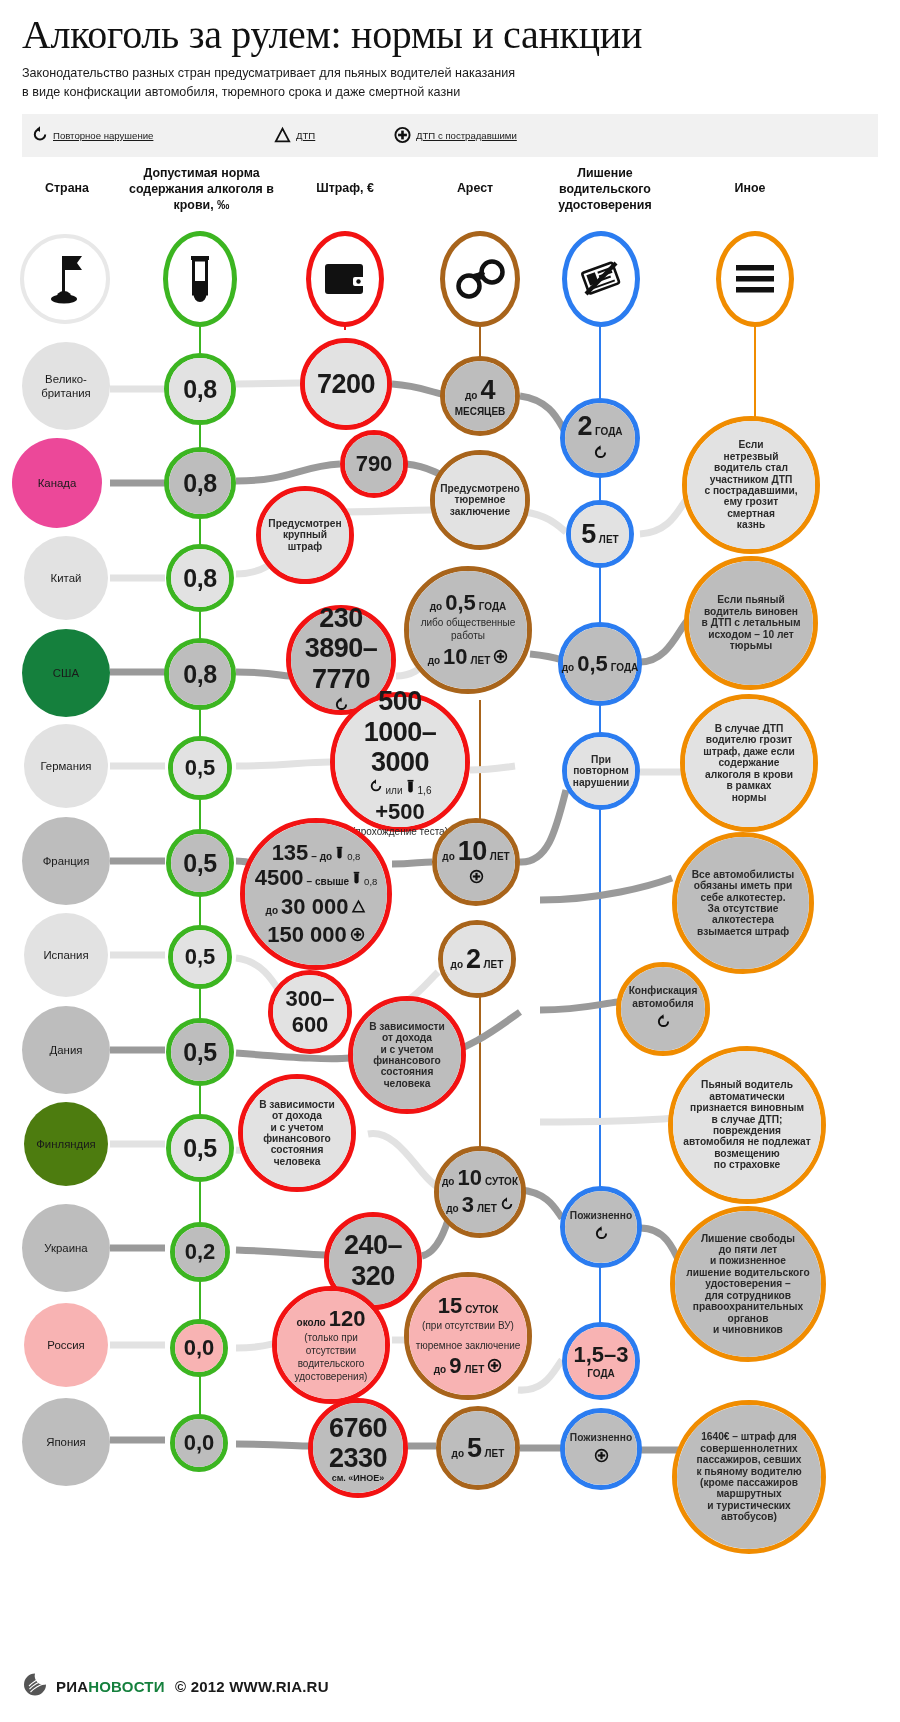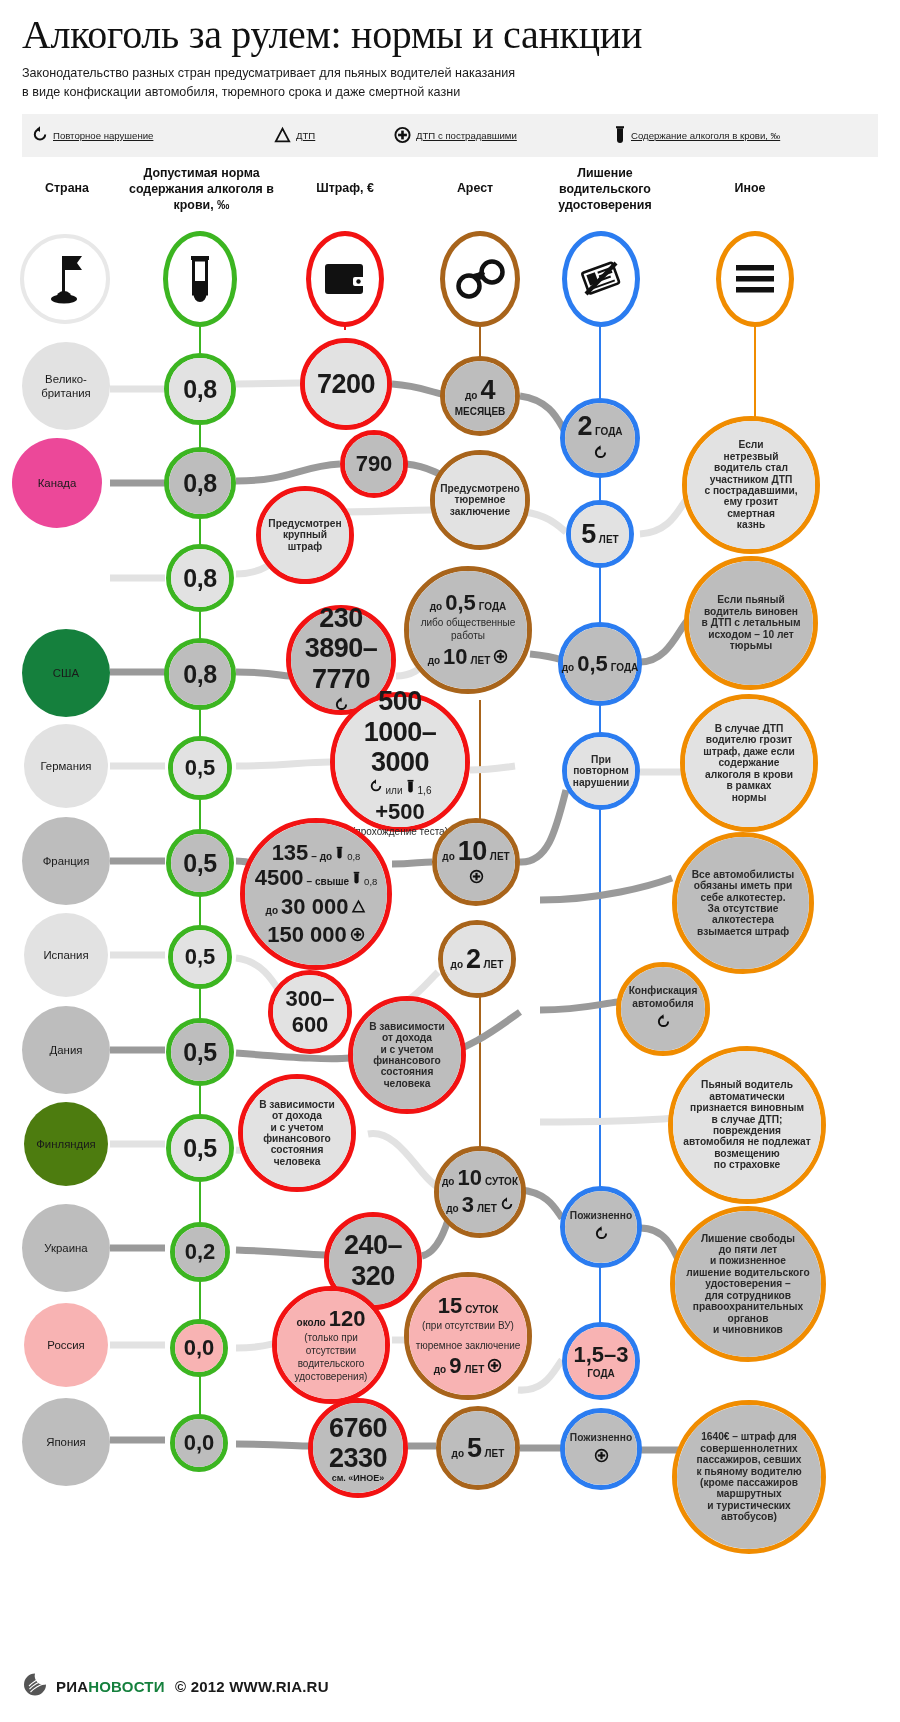--- a/index.html
+++ b/index.html
@@ -133,29 +133,20 @@
       <span>
         <svg width="17" height="18" viewBox="0 0 17 18">
             <circle cx="8.5" cy="9" r="7.1" fill="none" stroke="#111" stroke-width="1.9"></circle>
             <rect x="7.2" y="4.6" width="2.6" height="8.8" fill="#111"></rect>
             <rect x="4.1" y="7.7" width="8.8" height="2.6" fill="#111"></rect>
           </svg>
       </span>
       <span class="lg-txt">ДТП с пострадавшими</span>
     </div>
 
-    <div class="legend-item" style="left:592px;">
-      <span>
-        <svg width="12" height="20" viewBox="0 0 12 20">
-            <rect x="2.0" y="1.2" width="8" height="2.1" fill="#111"></rect>
-            <path d="M3.0 3.3 h6 v11.6 a3 3 0 0 1 -6 0 Z" fill="#111"></path>
-          </svg>
-      </span>
-      <span class="lg-txt">Содержание алкоголя в крови, ‰</span>
-    </div>
   </div>
 
   <div class="col-head" style="left:12px;  top:180px; width:110px;">Страна</div>
   <div class="col-head" style="left:124px; top:165px; width:155px;">Допустимая норма содержания алкоголя в крови, ‰</div>
   <div class="col-head" style="left:285px; top:180px; width:120px;">Штраф, €</div>
   <div class="col-head" style="left:420px; top:180px; width:110px;">Арест</div>
   <div class="col-head" style="left:540px; top:165px; width:130px;">Лишение водительского удостоверения</div>
   <div class="col-head" style="left:690px; top:180px; width:120px;">Иное</div>
 
   <svg class="links">
@@ -292,20 +283,23 @@
         <rect x="2" y="25" width="38" height="5.5" fill="#111"></rect>
       </svg>
     </span>
   </div>
 
   <div class="country" style="left:22px; top:342px; width:88px; height:88px; background:#e2e2e2;">
       <span>Велико-<br>британия</span>
     </div>
   <div class="country" style="left:12px; top:438px; width:90px; height:90px; background:#ec4899;">
       <span>Канада</span>
+    </div>
+  <div class="country" style="left:24px; top:536px; width:84px; height:84px; background:#e2e2e2;">
+      <span>Китай</span>
     </div>
   <div class="country" style="left:22px; top:629px; width:88px; height:88px; background:#15803d;">
       <span>США</span>
     </div>
   <div class="country" style="left:24px; top:724px; width:84px; height:84px; background:#e2e2e2;">
       <span>Германия</span>
     </div>
   <div class="country" style="left:22px; top:817px; width:88px; height:88px; background:#bdbdbd;">
       <span>Франция</span>
     </div>

